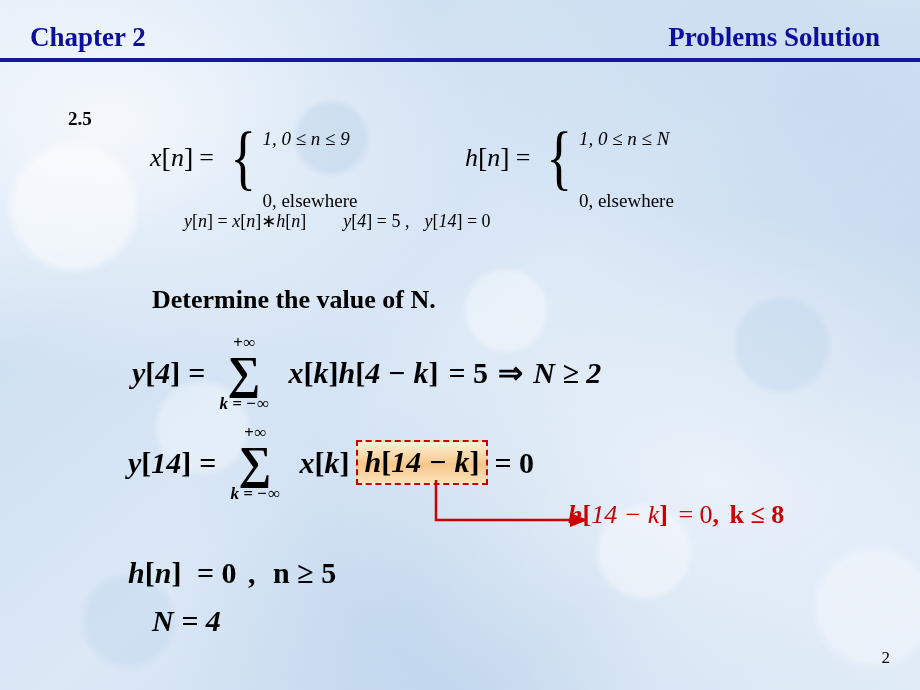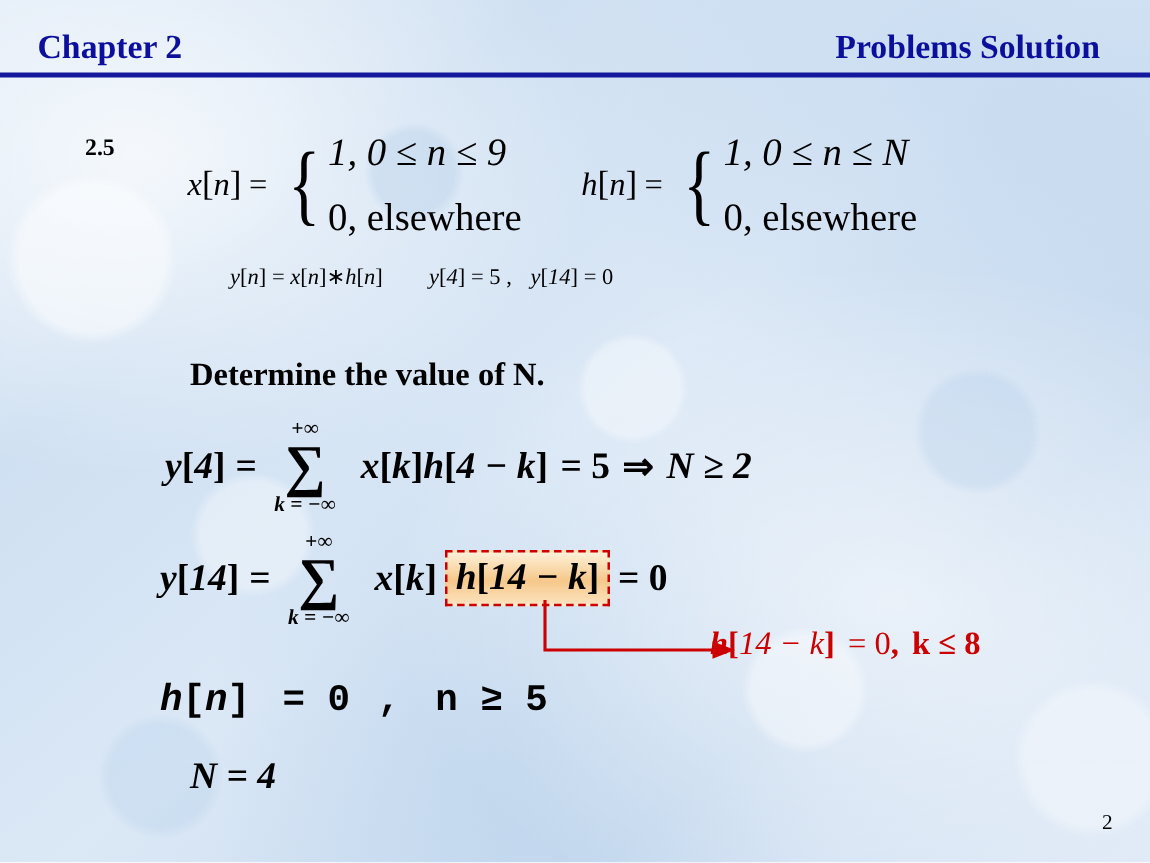--- a/index.html
+++ b/index.html
@@ -98,21 +98,21 @@
     margin: 0 2px 0 6px;
     transform: scaleX(0.75);
     display: inline-block;
   }
   .cases {
     display: inline-flex;
     flex-direction: column;
     justify-content: center;
     gap: 16px;
   }
-  .case-line { font-size: 31px; white-space: nowrap; }
+  .case-line { font-size: 19px; white-space: nowrap; margin-top: 24px; }
 
   .defx { left: 150px; top: 104px; }
   .defh { left: 465px; top: 104px; }
 
   .line-y { left: 184px; top: 210px; font-size: 18px; color: #000; }
   .determine {
     left: 152px;
     top: 285px;
     font-size: 26px;
     font-weight: bold;
@@ -131,21 +131,21 @@
     align-items: center;
     line-height: 1;
     margin: 0 6px;
   }
   .sigma-top { font-size: 17px; font-weight: bold; font-style: italic; }
   .sigma-sym { font-size: 46px; font-weight: bold; line-height: 0.95; }
   .sigma-bot { font-size: 17px; font-weight: bold; font-style: italic; }
 
   .eq-y4 { left: 132px; top: 334px; font-size: 30px; }
   .eq-y14 { left: 128px; top: 424px; font-size: 30px; }
-  .eq-hn { left: 128px; top: 544px; font-size: 30px; font-family: Liberation Mono, monospace; }
+  .eq-hn { left: 128px; top: 556px; font-size: 30px; }
   .eq-N { left: 152px; top: 604px; font-size: 30px; }
 
   .boxed-term {
     border: 2px dashed #cc0000;
     padding: 3px 7px 4px 7px;
     background: linear-gradient(180deg, #fdf0d8 0%, #f6c88a 55%, #fbe2bd 100%);
     display: inline-block;
     margin: 0 6px;
   }
 

